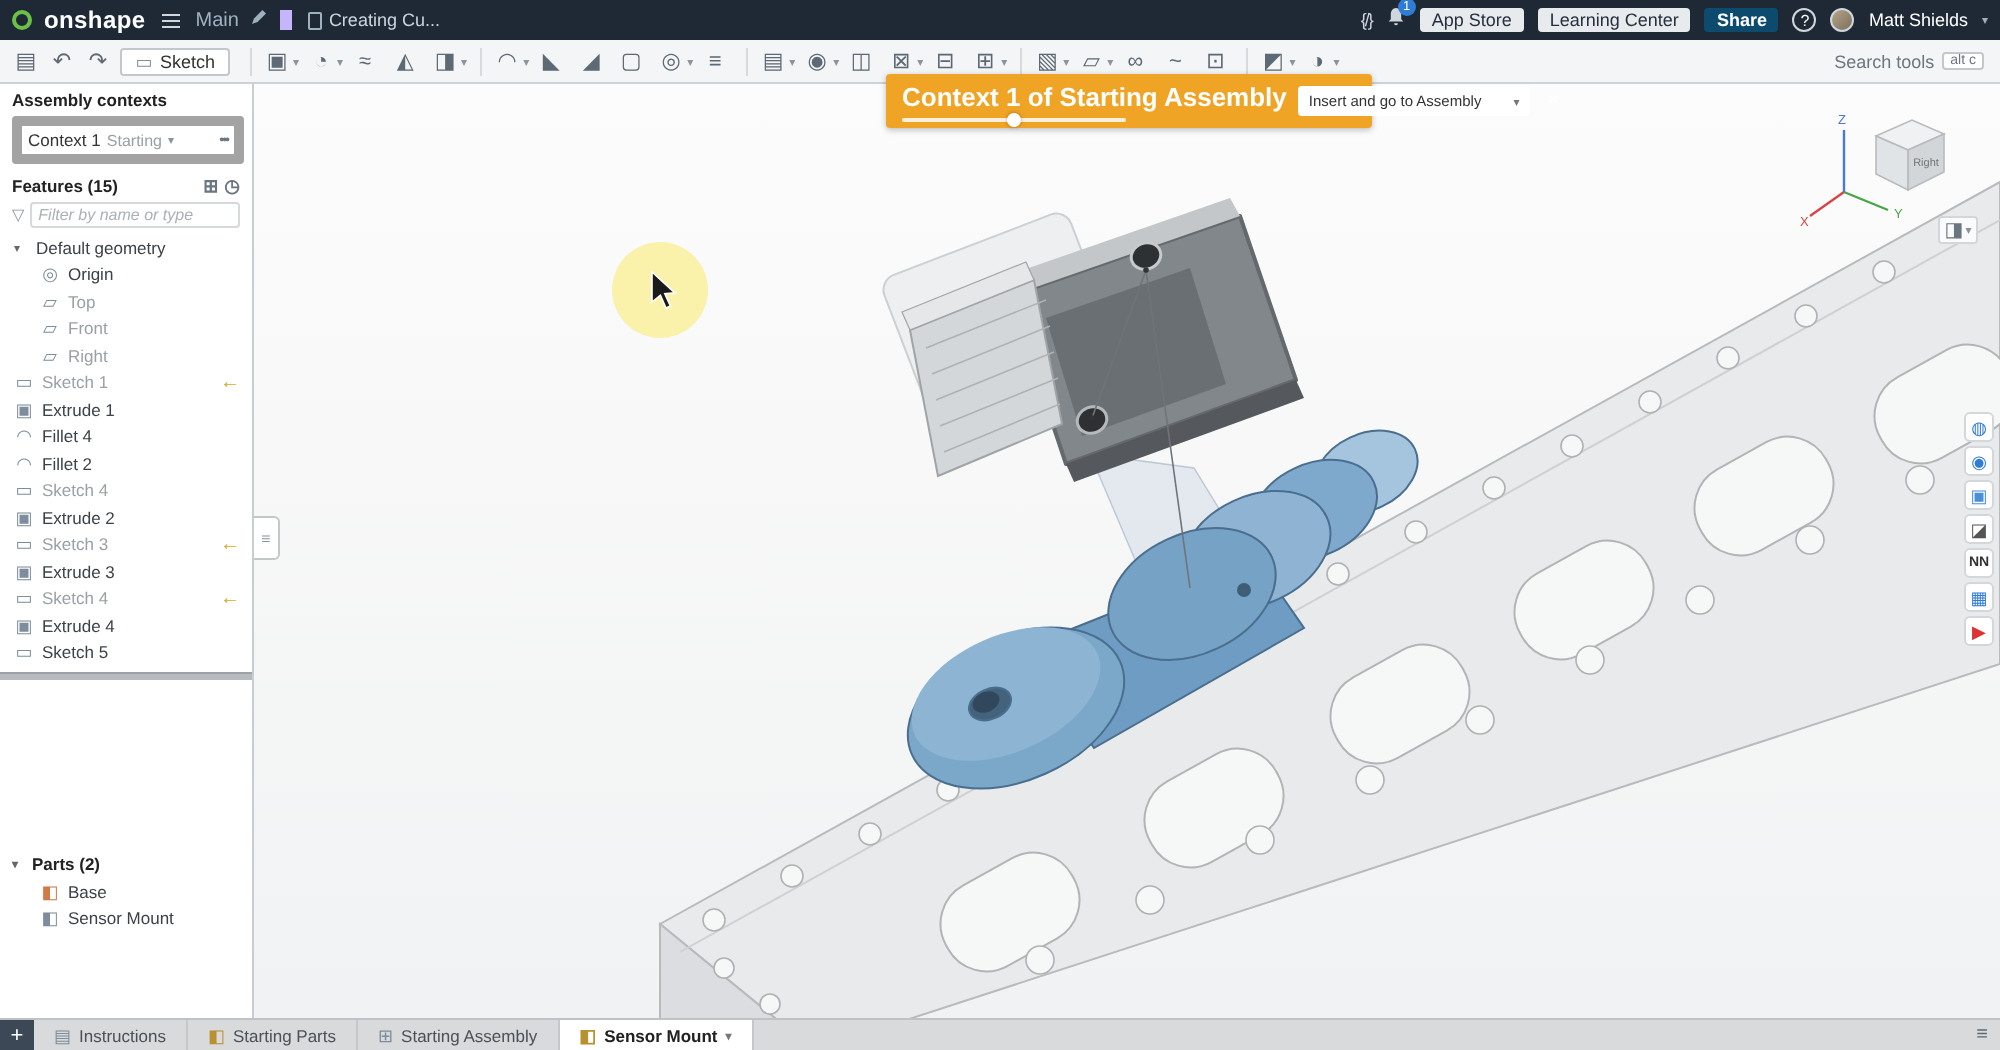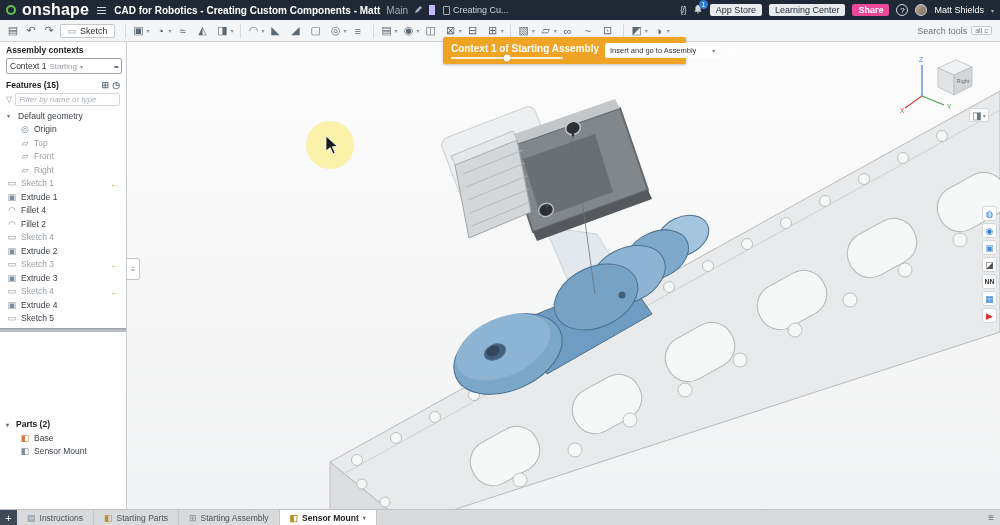--- a/index.html
+++ b/index.html
@@ -2,30 +2,30 @@
 <html><head>
 <meta charset="utf-8">
 <style>
   * { box-sizing: border-box; margin: 0; padding: 0; }
   html,body { width:1000px; height:525px; overflow:hidden; font-family:"Liberation Sans",sans-serif; background:#f4f5f6; position:relative; }
 
   
   .topbar { position:absolute; top:0; left:0; right:0; height:20px; background:#1f2935; color:#fff;
             display:flex; align-items:center; font-size:10px; padding:0 6px; gap:6px; z-index:40; }
   .logo-ring { width:10px; height:10px; border:2px solid #6cc04a; border-radius:50%; flex:0 0 auto; }
-  .wordmark { font-weight:bold; font-size:16px; letter-spacing:.2px; }
+  .wordmark { font-weight:bold; font-size:12px; letter-spacing:.2px; }
   .hamburger { display:flex; flex-direction:column; gap:2px; margin:0 2px; cursor:pointer;}
   .hamburger i { display:block; width:9px; height:1px; background:#cfd6dd; }
   .doc-title { font-weight:bold; font-size:10px; white-space:nowrap; }
   .branch { color:#9fb0bf; font-size:10px; }
   .doc-tab { display:flex; align-items:center; gap:3px; color:#cdd6de; font-size:9px; border-left:6px solid #c4b5fd; padding-left:8px; }
   .page-icon { width:7px; height:9px; border:1px solid #9fb0bf; border-radius:1px; }
   .tb-right { margin-left:auto; display:flex; align-items:center; gap:7px; }
   .chip { background:#e8ebee; color:#25303c; border-radius:2px; padding:1px 6px; font-size:9px; cursor:pointer; }
-  .chip.share { background:#ec4899; color:#fff; font-weight:bold; }
+  .chip.share { background:#0c4a6e; color:#fff; font-weight:bold; }
   .badge { position:absolute; top:-4px; right:-5px; background:#2e7cd6; color:#fff; font-size:6.5px;
            border-radius:50%; width:9px; height:9px; line-height:9px; text-align:center; }
   .bell-wrap { position:relative; cursor:pointer; }
   .help-circle { width:12px; height:12px; border:1px solid #cfd6dd; border-radius:50%; text-align:center;
                  line-height:11px; font-size:8px; cursor:pointer; }
   .avatar { width:12px; height:12px; border-radius:50%; background:linear-gradient(135deg,#b5a48c,#7d6f5a); border:1px solid #cfd6dd; }
   .caret { font-size:6px; color:#9fb0bf; }
   .code-glyph { color:#cfd6dd; font-size:9px; letter-spacing:-1px; cursor:pointer;}
 
   
@@ -40,21 +40,21 @@
   .tb-sep { width:1px; height:14px; background:#d7dadd; margin:0 4px; }
   .search-tools { margin-left:auto; display:flex; align-items:center; gap:4px; color:#6b7680; font-size:9px; cursor:pointer; padding-right:4px;}
   .kbd { border:1px solid #c3c8cc; border-radius:2px; font-size:7px; padding:0 3px; color:#6b7680; background:#fff;}
 
   
   .leftpanel { position:absolute; top:42px; left:0; width:127px; bottom:16px; background:#fff;
                border-right:1px solid #c9ccd0; font-size:8.5px; color:#333; z-index:30; overflow:hidden;}
   .phead { font-weight:bold; font-size:8.5px; color:#222; padding:3px 6px 2px 6px; display:flex; align-items:center; gap:3px;}
   .phead .spacer { flex:1; }
   .mini-icon { color:#6b7680; font-size:9px; cursor:pointer; }
-  .context-row { display:flex; align-items:center; gap:3px; margin:1px 4px 3px 6px; border:1px solid #a3a3a3;
+  .context-row { display:flex; align-items:center; gap:3px; margin:1px 4px 3px 6px; border:5px solid #a3a3a3;
                  border-radius:2px; padding:2px 3px; cursor:pointer;}
   .context-row .detail { color:#9aa0a6; font-size:8px; }
   .dots { color:#6b7680; letter-spacing:-1px; font-size:7px; cursor:pointer; margin-left:auto;}
   .filter-row { display:flex; align-items:center; gap:3px; padding:1px 6px 3px 6px; }
   .filter-row input { flex:1; width:90px; border:1px solid #d6d9dc; border-radius:2px; font-size:8px;
                       padding:1px 3px; font-family:"Liberation Sans",sans-serif; color:#444;}
   .filter-row input::placeholder { font-style:italic; color:#aab0b5; }
   .funnel { color:#8a949d; font-size:8px; }
   .frow { display:flex; align-items:center; height:13.5px; padding-left:7px; gap:4px; cursor:pointer; white-space:nowrap;}
   .frow .ficon { color:#7d8furnished; }
@@ -77,21 +77,21 @@
   
   .viewport { position:absolute; left:127px; top:42px; right:0; bottom:16px;
               background:linear-gradient(#fcfcfc,#f1f2f3); z-index:1; }
   .viewport svg.scene { width:100%; height:100%; display:block; }
 
   
   .banner { position:absolute; left:443px; top:37px; width:243px; height:27px; background:#efa426;
             border-radius:2px; display:flex; align-items:center; z-index:50; box-shadow:0 1px 3px rgba(0,0,0,.25);
             padding:0 4px 0 8px; gap:6px;}
   .banner-left { display:flex; flex-direction:column; justify-content:center; gap:3px; flex:1; }
-  .banner-msg { color:#fff; font-size:10px; font-weight:bold; white-space:nowrap; }
+  .banner-msg { color:#fff; font-size:13px; font-weight:bold; white-space:nowrap; }
   .slider-track { position:relative; width:112px; height:2px; background:rgba(255,255,255,.85); border-radius:1px; cursor:pointer;}
   .slider-knob { position:absolute; left:50%; top:50%; transform:translate(-50%,-50%); width:7px; height:7px;
                  background:#fff; border-radius:50%; box-shadow:0 0 2px rgba(0,0,0,.3); cursor:grab;}
   .banner-action { background:#fff; border-radius:2px; font-size:7.5px; color:#333; padding:3px 5px;
                    display:flex; align-items:center; gap:16px; cursor:pointer; white-space:nowrap;}
   .banner-close { color:#fff; font-size:10px; padding:0 3px; cursor:pointer; }
 
   
   .viewcube { position:absolute; left:898px; top:52px; width:82px; height:62px; z-index:20; }
   .view-options { position:absolute; left:969px; top:108px; z-index:20; width:20px; height:14px;
@@ -122,21 +122,20 @@
 <body>
 
 <div class="topbar">
   <span class="logo-ring"></span>
   <span class="wordmark">onshape</span>
   <span class="hamburger">
       <i></i>
       <i></i>
       <i></i>
     </span>
-  <span class="doc-title">CAD for Robotics - Creating Custom Components - Matt</span>
   <span class="branch">Main</span>
   <span>
     <svg width="9" height="9" viewBox="0 0 9 9">
         <path d="M1,8 L2,5.2 L6.2,1 L8,2.8 L3.8,7 Z" fill="#9fb0bf"></path>
       </svg>
   </span>
   <span class="doc-tab">
     <span class="page-icon"></span>
     <span>Creating Cu...</span>
   </span>

